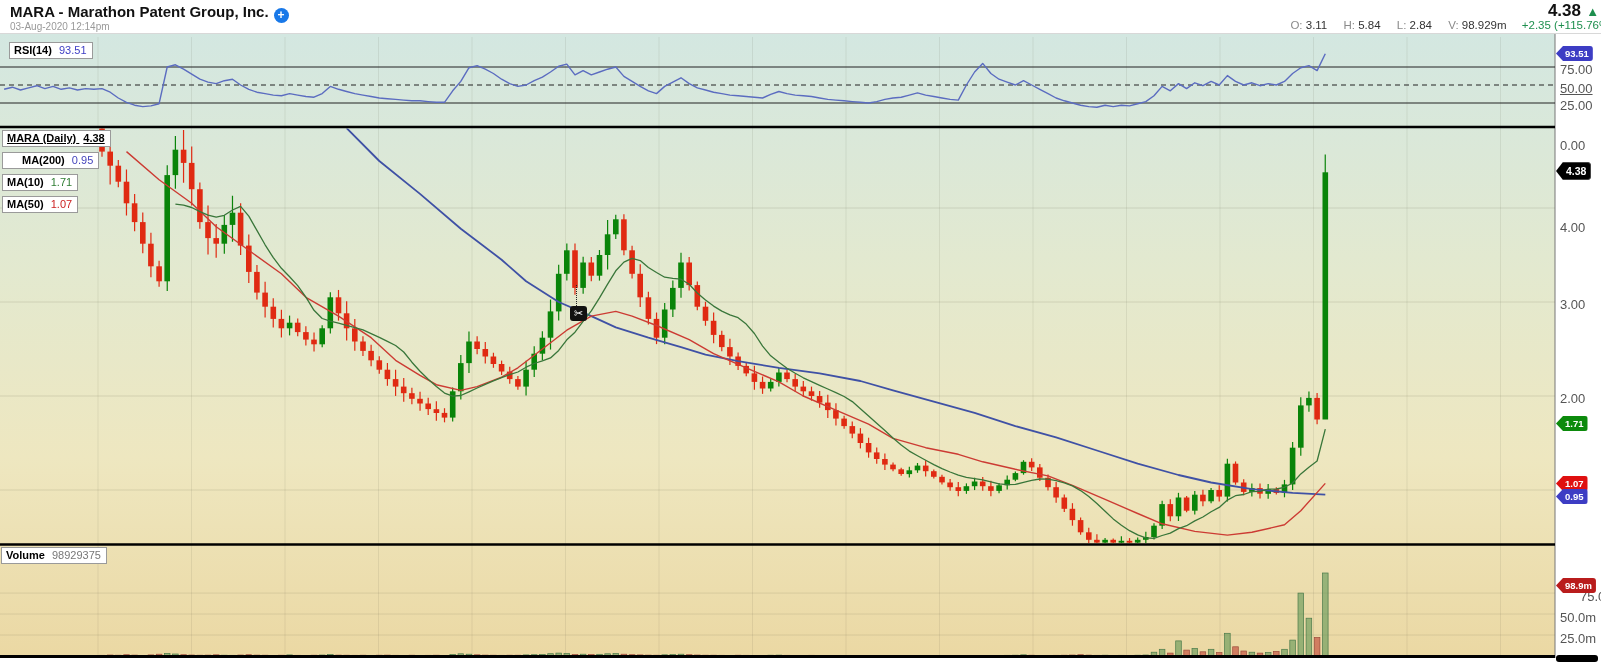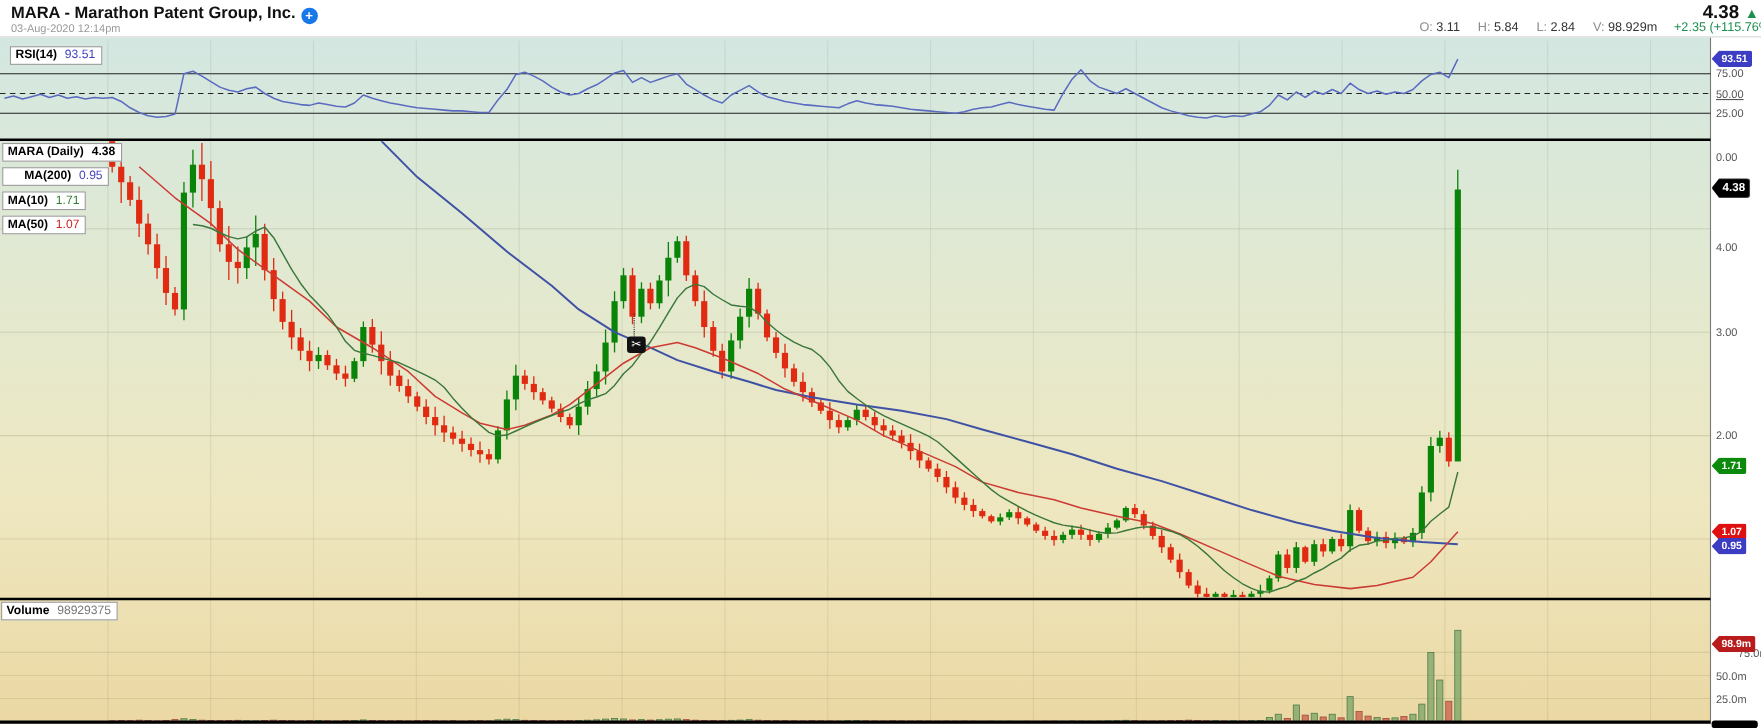--- a/index.html
+++ b/index.html
@@ -14,21 +14,21 @@
   #big-quote{position:absolute;top:1px;right:20px;font-size:17px;font-weight:bold;color:#111;white-space:nowrap;}
   #dir-arrow{position:absolute;top:4px;right:2px;font-size:13px;color:#1e8f4e;}
   #ohlc-row{position:absolute;top:19px;right:-12px;font-size:11.5px;white-space:nowrap;color:#333;}
   #ohlc-row .lb{color:#8a8a8a;margin-left:13px;}
   #ohlc-row .chg{color:#1e8f4e;margin-left:12px;}
   
   .legend{position:absolute;background:#fff;border:1px solid #9a9a9a;padding:1px 5px 2px 4px;
           font-size:11px;font-weight:bold;color:#000;white-space:nowrap;z-index:5;}
   .legend .val{font-weight:normal;margin-left:4px;}
   
-  .tick{position:absolute;left:1560px;font-size:10px;color:#555;z-index:4;}
+  .tick{position:absolute;left:1560px;font-size:13px;color:#555;z-index:4;}
   
   .badge{position:absolute;left:1556px;color:#fff;font-size:9.5px;font-weight:bold;
          padding:2px 4px 2px 9px;border-radius:3px;white-space:nowrap;z-index:6;
          clip-path:polygon(0 50%,7px 0,100% 0,100% 100%,7px 100%);}
   
   #cursor{position:absolute;left:570px;top:306px;width:17px;height:15px;background:#111;border-radius:3px;
           color:#fff;font-size:11px;line-height:15px;text-align:center;z-index:7;}
   #cursor-line{position:absolute;left:576px;top:285px;height:21px;border-left:1px dotted #222;z-index:7;}
   #bottom-cut-badge{position:absolute;left:1556px;top:655px;width:42px;height:7px;background:#000;border-radius:3px;z-index:6;}
   svg{position:absolute;top:0;left:0;}
@@ -570,21 +570,21 @@
       <span>98.929m</span>
       <span class="chg">+2.35 (+115.76%)</span>
     </div>
   </div>
 
   <div class="legend" style="top:42px;left:9px;">
     <span>RSI(14)</span>
     <span class="val" style="color: rgb(61, 61, 196);">93.51</span>
   </div>
 
-  <div class="legend" style="top:130px;left:2px;">
+  <div class="legend" style="top:130px;left:2px;text-decoration:underline;">
     <span>MARA (Daily)</span>
     <span class="val" style="font-weight:bold">4.38</span>
   </div>
   <div class="legend" style="top:152px;left:2px;padding-left:19px;">
     <span>MA(200)</span>
     <span class="val" style="color: rgb(68, 68, 187);">0.95</span>
   </div>
   <div class="legend" style="top:174px;left:2px;">
     <span>MA(10)</span>
     <span class="val" style="color: rgb(46, 125, 50);">1.71</span>

